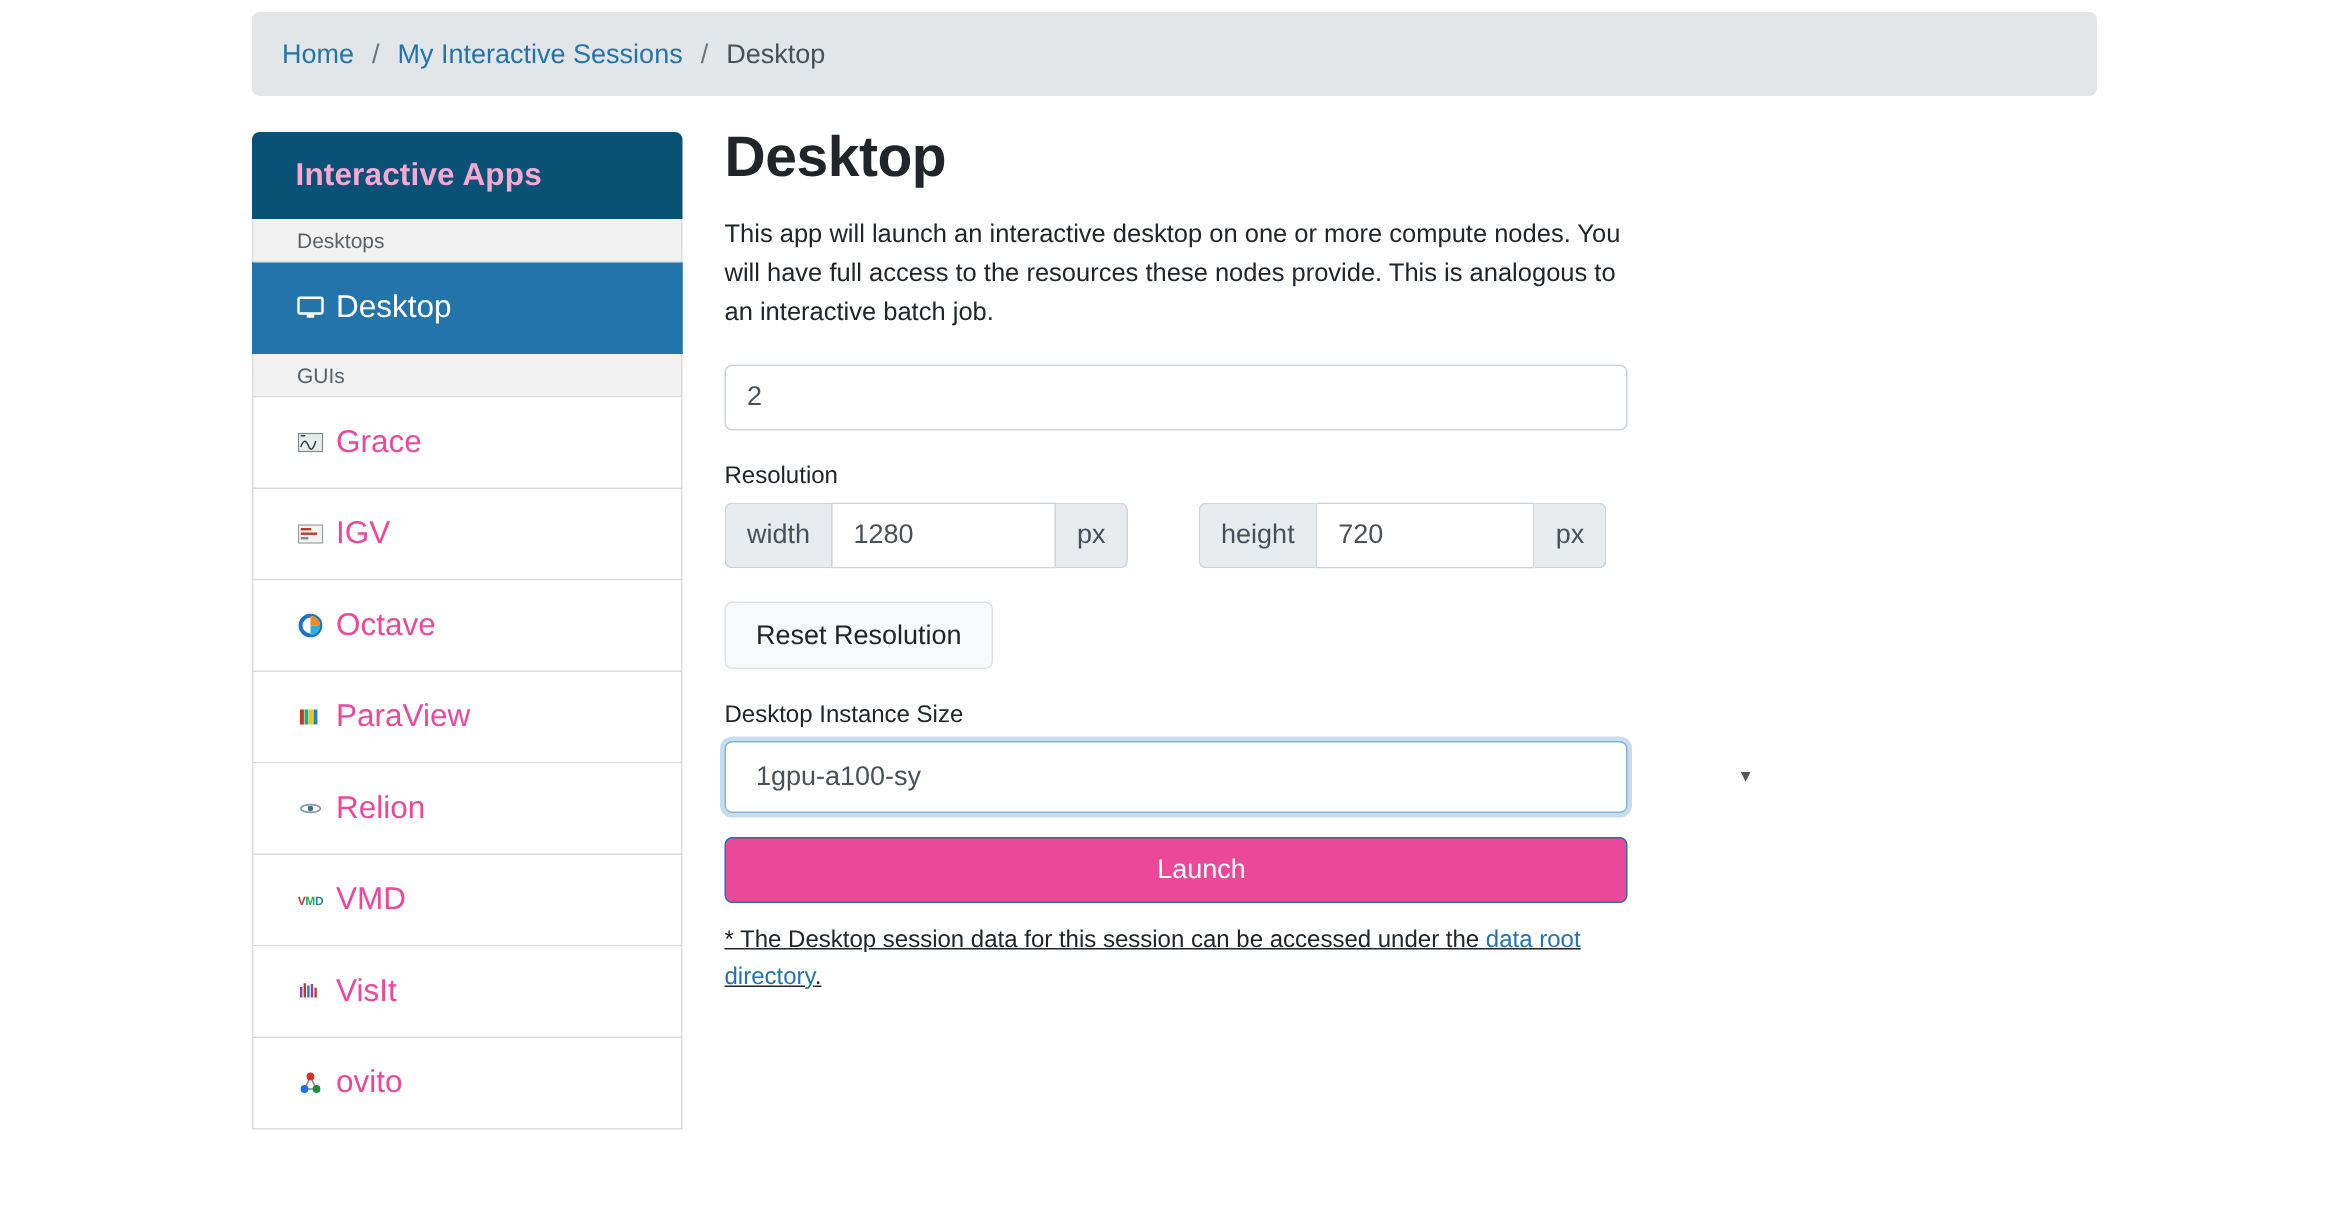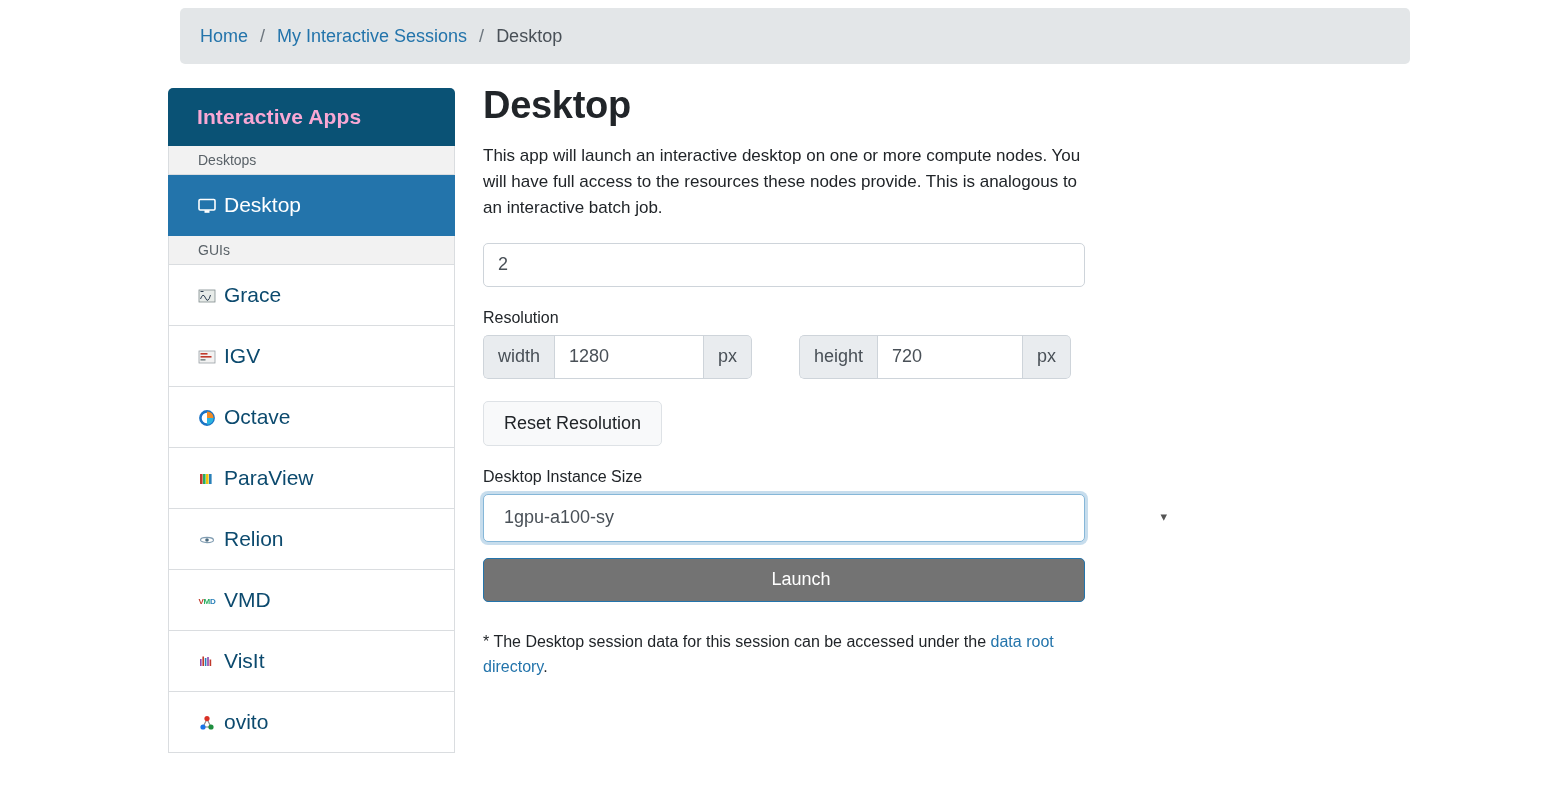--- a/index.html
+++ b/index.html
@@ -9,21 +9,21 @@
     background: #ffffff;
     font-family: "Liberation Sans", sans-serif;
     color: #212529;
     overflow: hidden;
   }
   .page { position: relative; width: 1555px; height: 805px; }
 
   
   .breadcrumb-bar {
     position: absolute;
-    left: 180px; top: 8px;
+    left: 168px; top: 8px;
     width: 1230px; height: 56px;
     background: #e3e6e8;
     border-radius: 5px;
     display: flex;
     align-items: center;
     padding: 0 20px;
   }
   .crumb {
     font-size: 18px;
     color: #2374ab;
@@ -65,21 +65,21 @@
   .app-row {
     background: #ffffff;
     border-left: 1px solid #dadde0;
     border-right: 1px solid #dadde0;
     border-bottom: 1px solid #dadde0;
     height: 61px;
     display: flex;
     align-items: center;
     padding-left: 29px;
     font-size: 21px;
-    color: #0c4a6e;
+    color: #ec4899;
     cursor: pointer;
   }
   .app-row.active {
     background: #2374ab;
     color: #ffffff;
     border-left-color: #2374ab;
     border-right-color: #2374ab;
     border-bottom-color: #2374ab;
   }
   .app-label { margin-left: 4px; white-space: nowrap; }
@@ -193,35 +193,36 @@
     position: absolute;
     right: 16px; top: 50%;
     transform: translateY(-60%);
     pointer-events: none;
     color: #555;
     font-size: 13px;
   }
   .btn-launch {
     width: 602px;
     height: 44px;
-    background: #737373;
+    background: #ec4899;
     border: 1px solid #2374ab;
     border-radius: 5px;
     color: #fff;
     font-size: 18px;
     font-family: "Liberation Sans", sans-serif;
     cursor: pointer;
     padding-left: 40px;
   }
   .footnote {
     font-size: 16px;
     line-height: 25px;
-    margin-top: 27px;
-    color: #212529;
-    width: 602px;
+    margin-top: 12px;
+    color: #212529;
+    width: 602px;
+    text-decoration: underline;
   }
   .footnote a { color: #2374ab; text-decoration: none; }
 </style>
 </head>
 <body>
 
 <div class="page">
 
   <nav class="breadcrumb-bar">
     <a class="crumb" href="#">Home</a>

